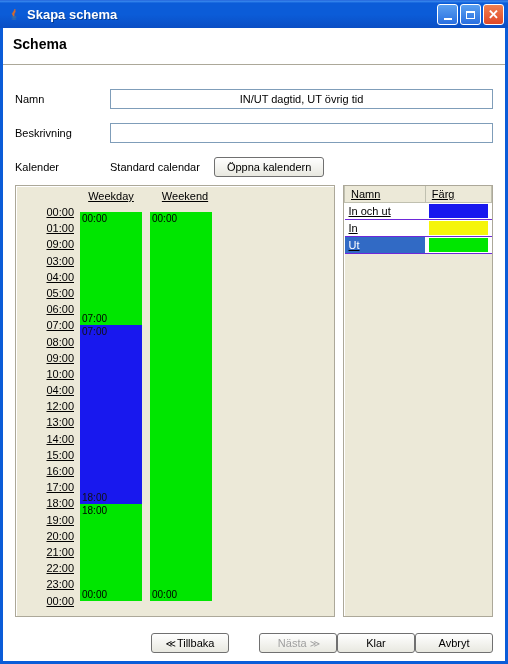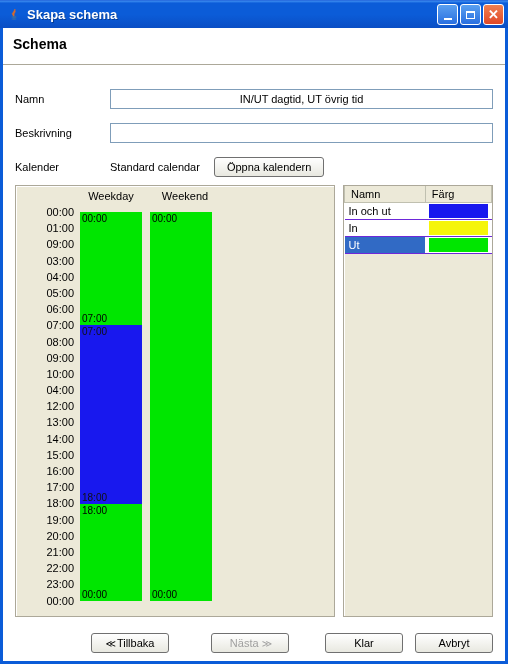--- a/index.html
+++ b/index.html
@@ -100,20 +100,21 @@
   
   .columns {
     display: flex;
     gap: 8px;
     margin-top: 8px;
   }
   .panel {
     border: 1px solid #aca899;
     background: #ece9d8;
     box-shadow: inset 1px 1px 0 #fff;
+    text-decoration: underline;
   }
   .schedule-panel {
     flex: 0 0 320px;
     height: 432px;
     padding: 4px 6px;
     position: relative;
   }
   .legend-panel {
     flex: 1;
     height: 432px;
@@ -189,21 +190,21 @@
     height: 16px;
   }
   .legend-table tr.selected td { background:#316ac5; color:white; }
   .swatch {
     width: 100%; height: 14px;
   }
   
   .footer {
     display: flex;
     justify-content: flex-end;
-    gap: 12px;
+    gap: 0;
     padding: 8px 12px;
   }
   .footer .btn { min-width: 78px; }
   .chevrons { font-size:10px; letter-spacing:-2px; }
 </style>
 </head>
 <body>
 
 <div class="titlebar">
   <div class="java-icon">
@@ -347,17 +348,17 @@
 
   <div class="footer">
     <button class="btn">
       <span class="chevrons">≪</span>
       <span>Tillbaka</span>
     </button>
     <button class="btn btn-disabled">
       <span>Nästa</span>
       <span class="chevrons">≫</span>
     </button>
-    <button class="btn" style="margin-left:24px">Klar</button>
+    <button class="btn" style="margin-left:0">Klar</button>
     <button class="btn">Avbryt</button>
   </div>
 
 </div>
 
 </body></html>

